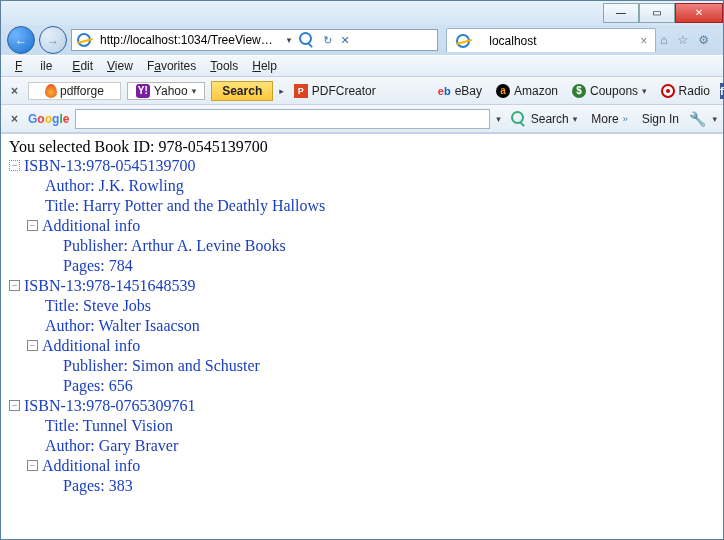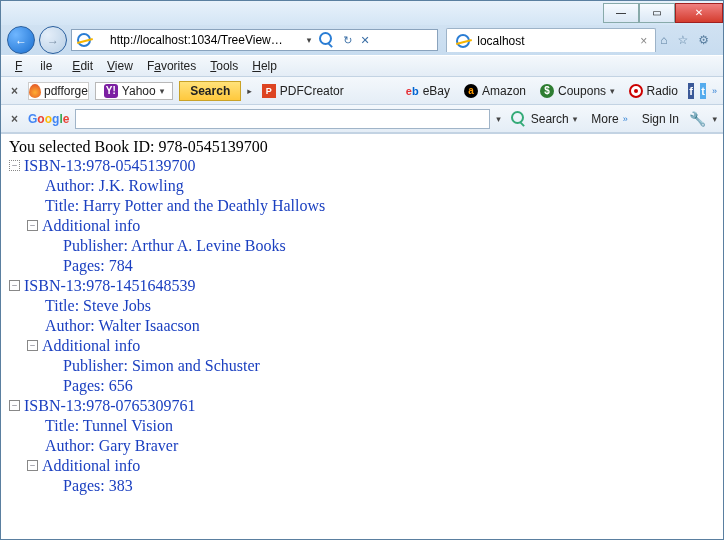--- a/index.html
+++ b/index.html
@@ -47,41 +47,41 @@
   .navbtn {
     width:28px;height:28px;border-radius:50%;
     background: radial-gradient(circle at 30% 30%, #6fb6ff, #1a6fd0);
     border:1px solid #2a5f9e;
     display:flex;align-items:center;justify-content:center;
     color:#fff;font-weight:bold;
   }
   .navbtn.fwd { background: radial-gradient(circle at 30% 30%, #e4eef9, #b8cfe5); color:#7a8fa5;}
   .addrwrap {
     flex:1; height:22px; background:#fff; border:1px solid #8aa3bd;
-    display:flex;align-items:center;padding:0 4px;gap:18px;
+    display:flex;align-items:center;padding:0 4px;gap:8px;
   }
   .ie-icon {
     width:16px;height:16px;display:inline-flex;align-items:center;justify-content:center;
   }
   .ie-e {
     width:14px;height:14px;border:2px solid #2a7dd4;border-radius:50%;
     position:relative;
   }
   .ie-e::after {
     content:"";position:absolute;left:-2px;top:5px;width:16px;height:2px;background:#f7b500;
     transform:rotate(-15deg);
   }
   .addrtext { color:#000; font-size:12px; white-space:nowrap; overflow:hidden; }
   .addrbtns { display:flex;gap:8px;color:#3a6ea5;font-size:11px;margin-left:6px;align-items:center;}
   .addrbtns span{display:inline-block;}
   .tabwrap { display:flex; margin-left:4px; }
   .tab {
     height:24px; background:#fff; border:1px solid #9db3c8;
     border-bottom:none; border-radius:2px 2px 0 0;
-    display:flex;align-items:center;padding:8px 8px;gap:6px;
+    display:flex;align-items:center;padding:8px 8px;gap:18px;
     width: 210px;
   }
   .tab .x { color:#888; margin-left:auto;}
   .chromebtns { display:flex;gap:10px;color:#5a7fa0;padding-right:8px;}
   
   .menubar {
     height:22px;background:linear-gradient(#f4f8fc,#e4edf6);
     border-top:1px solid #fff;border-bottom:1px solid #c3d3e3;
     display:flex;align-items:center;gap:2px;padding:0 8px;
     font-size:12px;color:#222;
@@ -91,21 +91,21 @@
   
   .tb {
     height:28px;background:linear-gradient(#f4f8fc,#e4edf6);
     border-bottom:1px solid #c3d3e3;
     display:flex;align-items:center;gap:6px;padding:0 6px;
     font-size:12px;color:#222;
     white-space:nowrap;
   }
   .tb .x-close { color:#555;font-weight:bold;padding:0 4px; }
   .pdfforge {
-    background:#fff;border:1px solid #ccc;padding:1px 0;
+    background:#fff;border:1px solid #ccc;padding:1px 16px;
     display:flex;align-items:center;gap:3px;
   }
   .flame { width:12px;height:14px;background:radial-gradient(circle at 50% 60%, #ffad33, #d42);border-radius:50% 50% 50% 50% / 60% 60% 40% 40%;}
   .yahoo-btn {
     background:#fff;border:1px solid #b8b8b8;padding:1px 8px;display:flex;align-items:center;gap:4px;
   }
   .ybox{width:14px;height:14px;background:#7b1fa2;border-radius:3px;color:#fff;font-size:10px;font-weight:bold;display:flex;align-items:center;justify-content:center;}
   .search-btn {
     background:linear-gradient(#ffe27a,#ffc83d);border:1px solid #c9a227;padding:2px 10px;font-weight:bold;
   }

